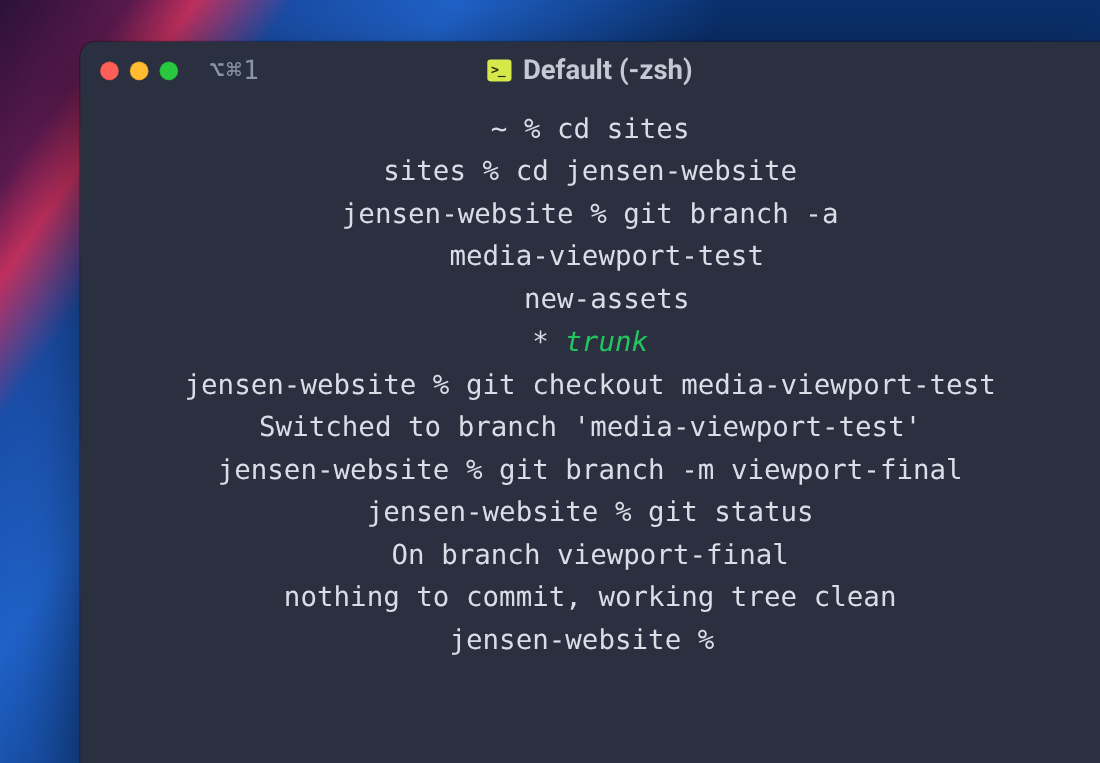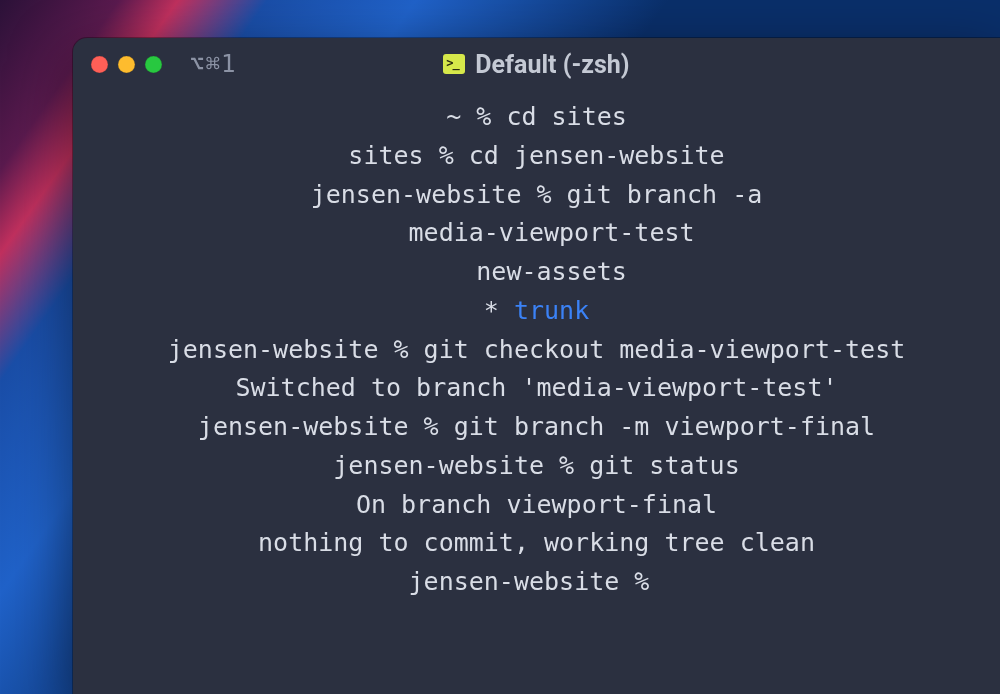--- a/index.html
+++ b/index.html
@@ -97,21 +97,21 @@
   }
   .terminal-body {
     padding: 8px 16px 16px 16px;
     font-family: ui-monospace, "SF Mono", Menlo, Consolas, monospace;
     font-size: 25px;
     line-height: 1.55;
     color: #d9dde6;
     white-space: pre;
     text-align: center;
   }
-  .green-branch { color: #3b82f6; }
+  .green-branch { color: #22c55e; font-style: italic; }
 </style>
 </head>
 <body>
 
 <div class="desktop">
   <div class="window">
 
     <div class="titlebar">
       <div class="traffic-lights">
         <div class="light red"></div>

